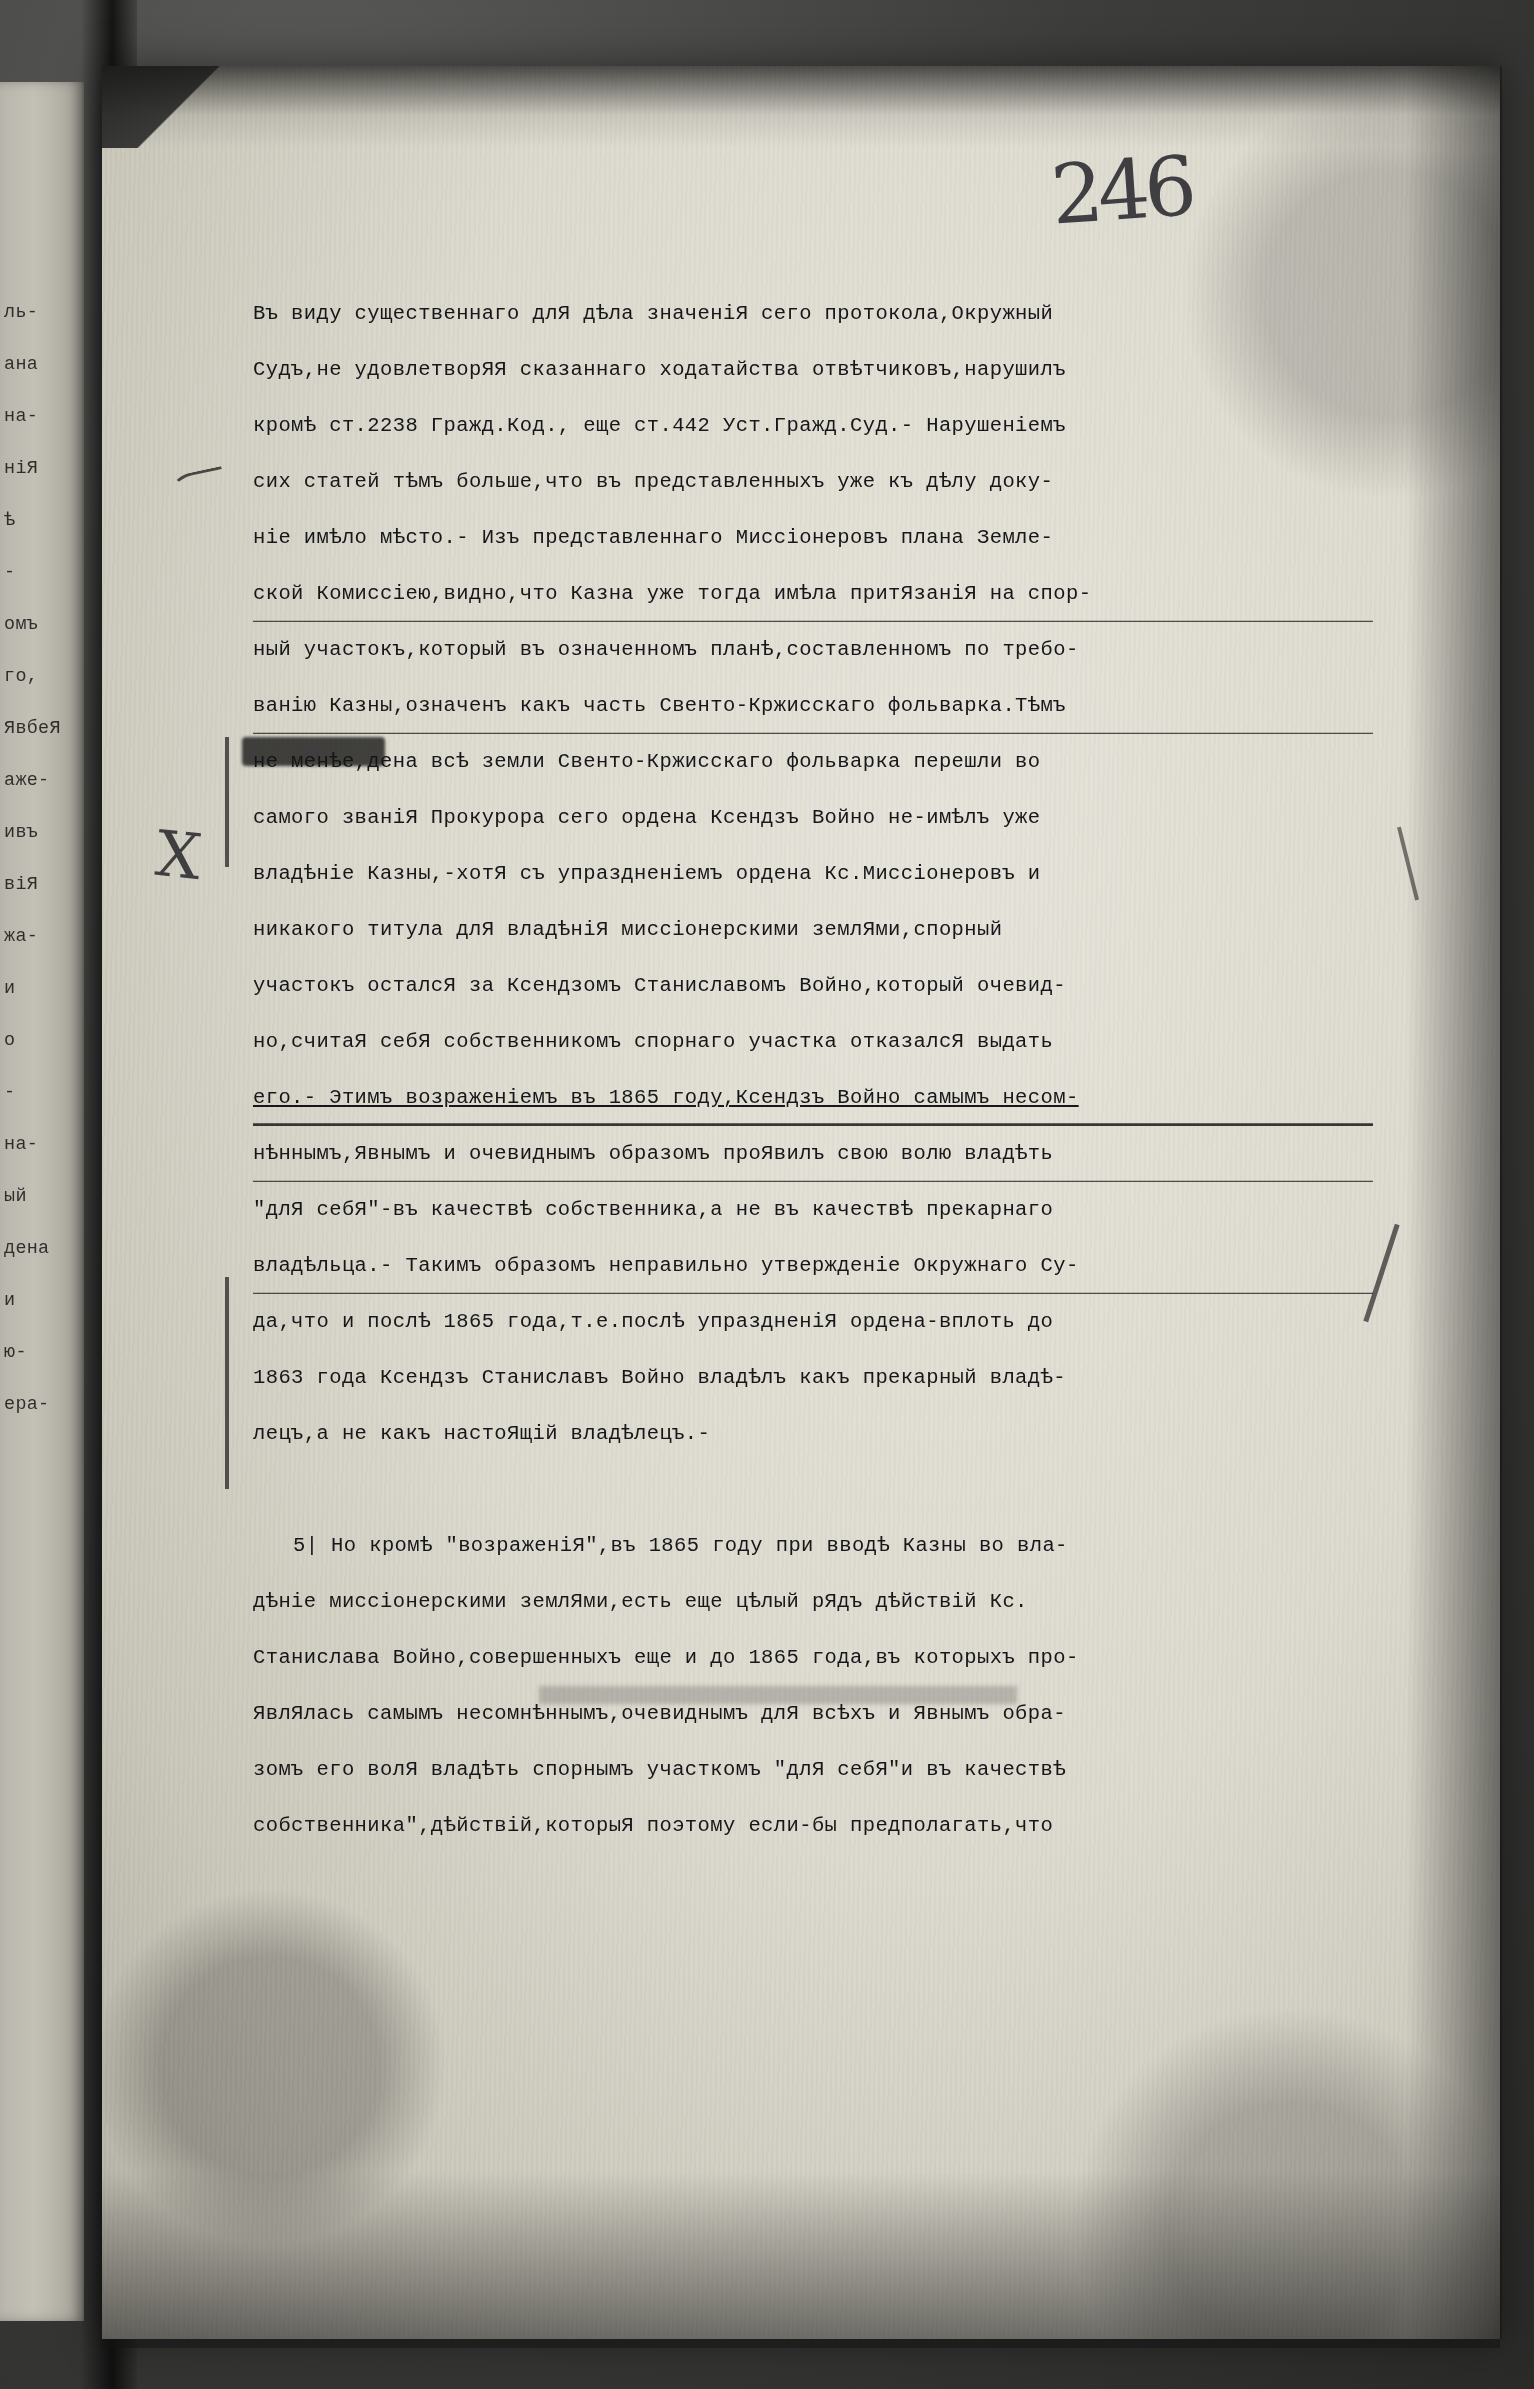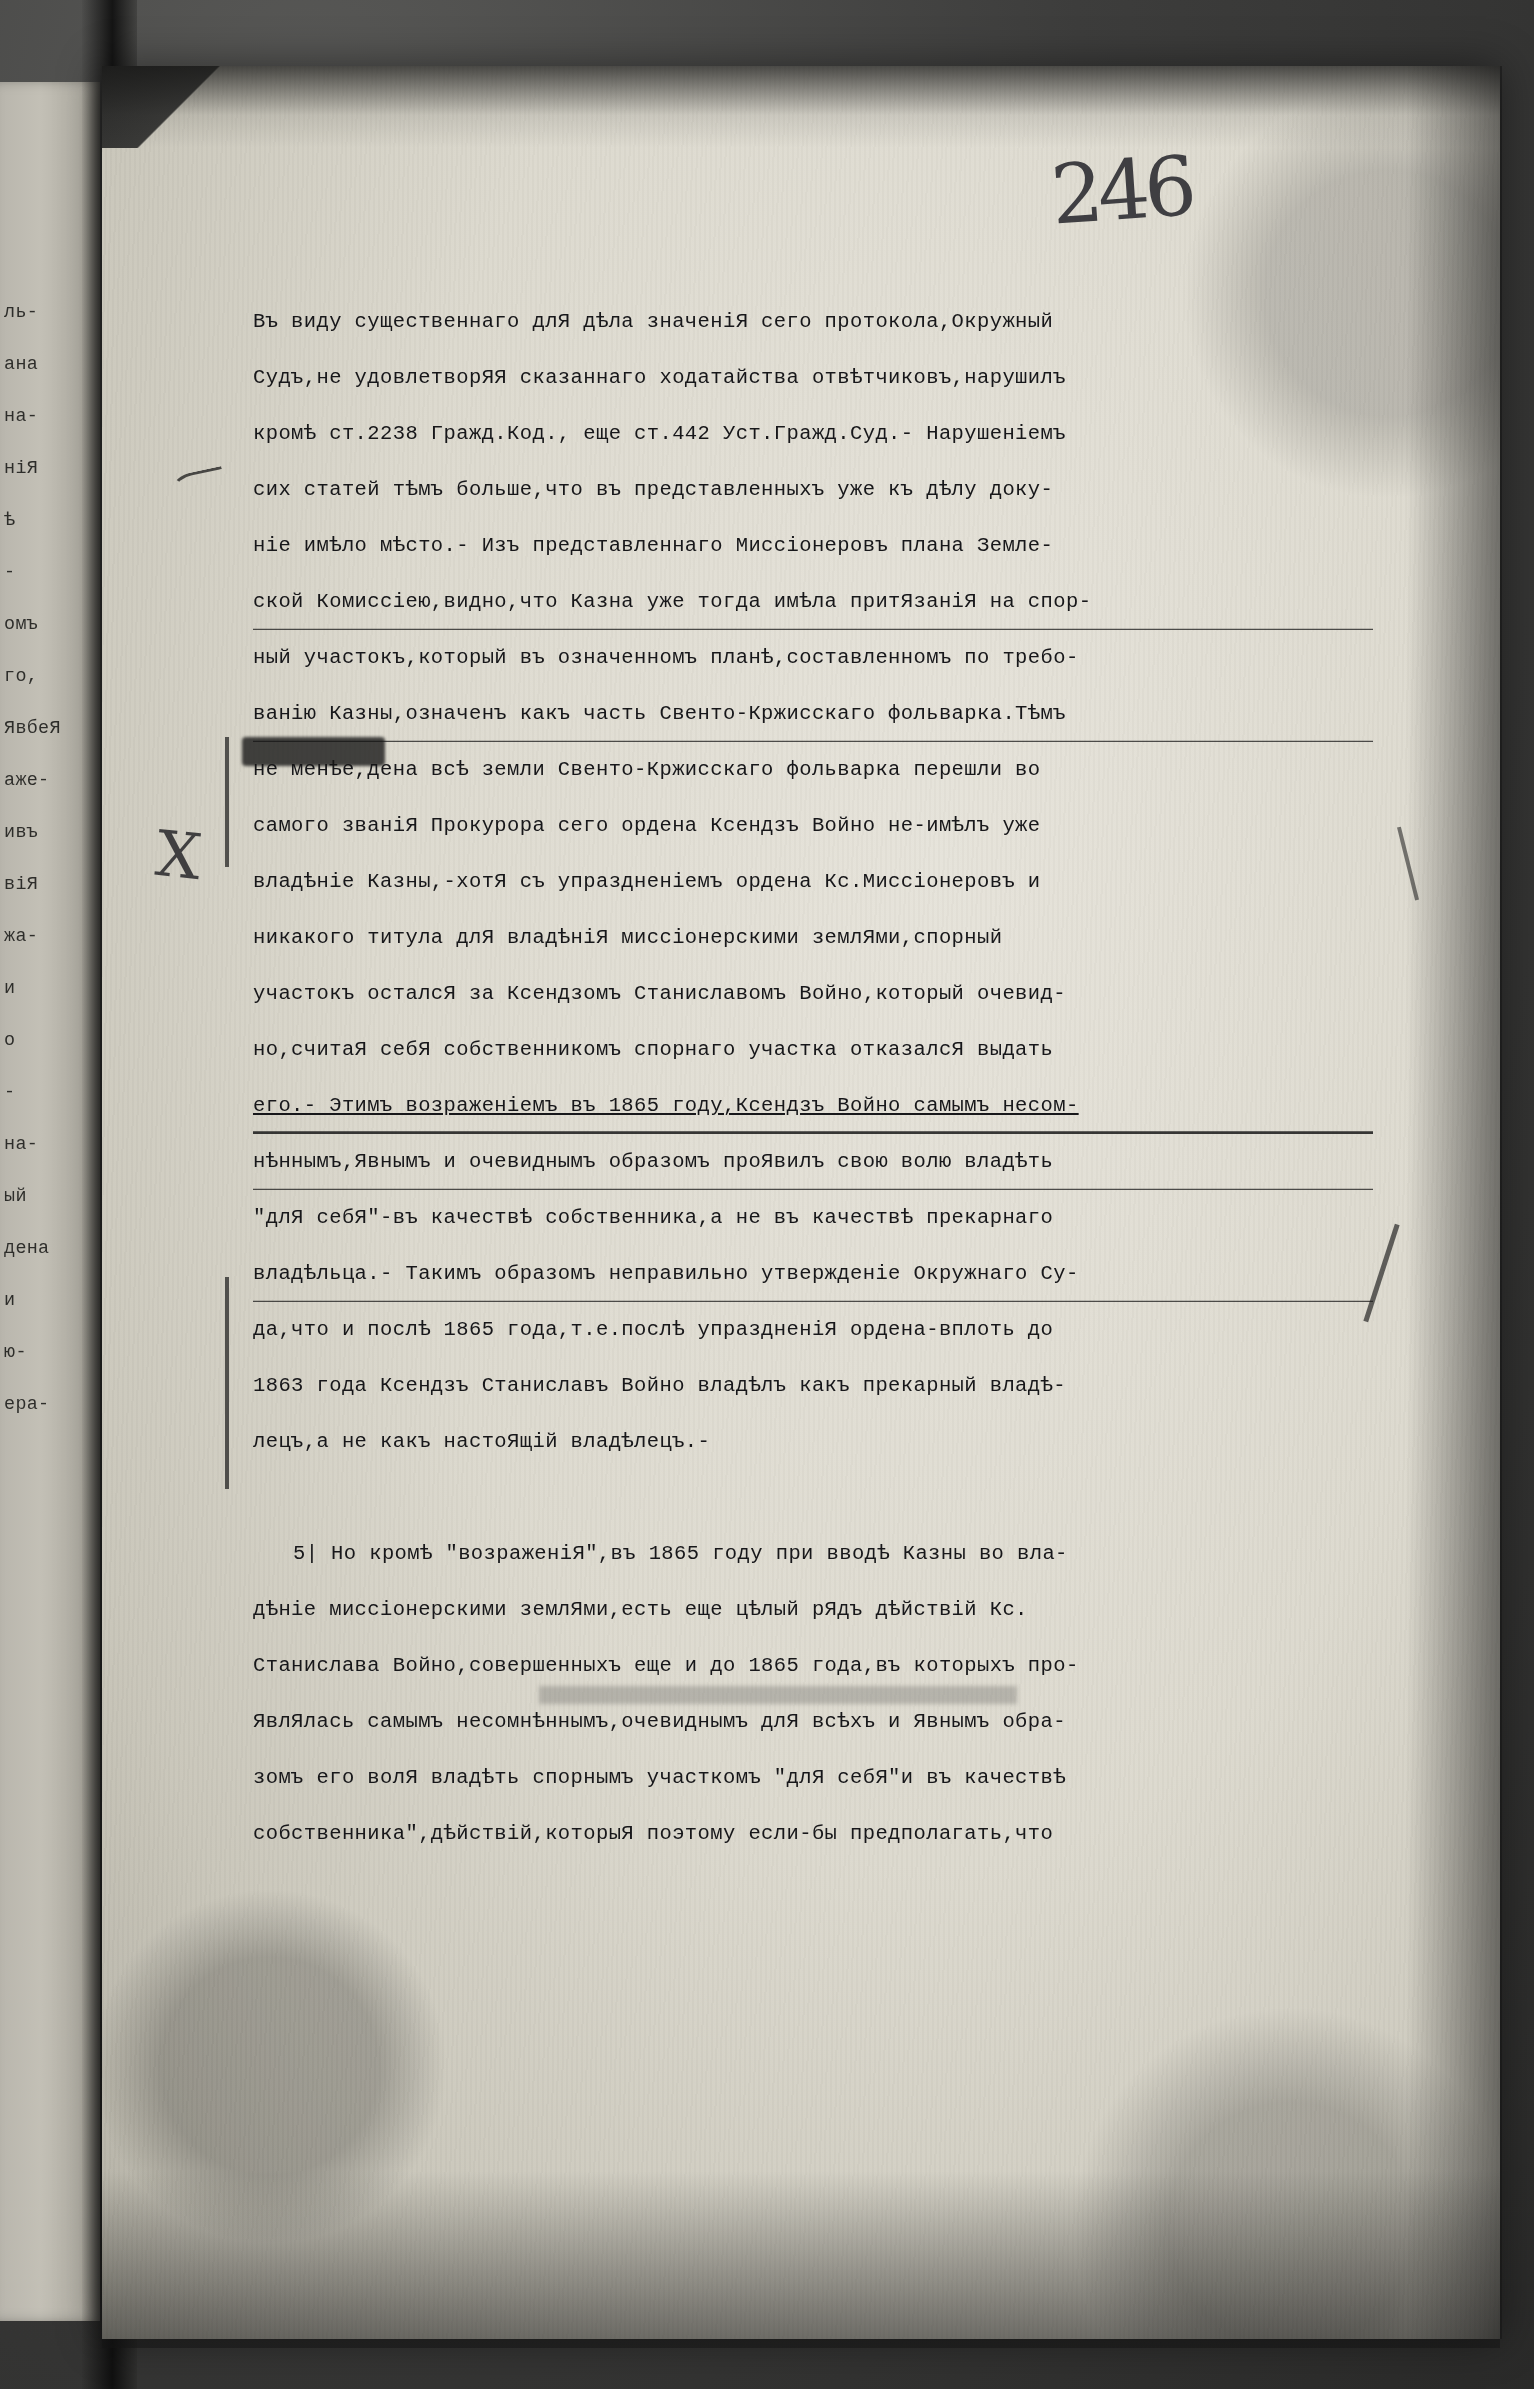--- a/index.html
+++ b/index.html
@@ -22,21 +22,21 @@
     inset: 0;
     background:
       radial-gradient(ellipse at 20% 10%, #5a5a58 0%, #3d3d3c 45%, #2a2a29 100%);
   }
 
   
   .left-sheet {
     position: absolute;
     left: 0;
     top: 82px;
-    width: 100px;
+    width: 84px;
     height: 2239px;
     background: linear-gradient(90deg, #b9b6ad 0%, #c3c0b6 40%, #a9a69c 100%);
     box-shadow: inset -8.2px 0 15px -5.5px rgba(0,0,0,.55);
   }
   .left-sheet .ltext {
     position: absolute;
     left: 4.1px;
     top: 205px;
     width: 82px;
     font-size: 18.4px;
@@ -132,21 +132,21 @@
     color: #24242a;
     transform: rotate(-4deg);
     letter-spacing: -5.5px;
     opacity: .85;
   }
 
   
   .body-text {
     position: absolute;
     left: 253px;
-    top: 294px;
+    top: 286px;
     width: 1120px;
   }
   .tline {
     font-family: "Liberation Mono", monospace;
     font-size: 20.5px;
     line-height: 56px;
     color: #17171a;
     letter-spacing: 0.4px;
     white-space: pre;
     position: relative;

